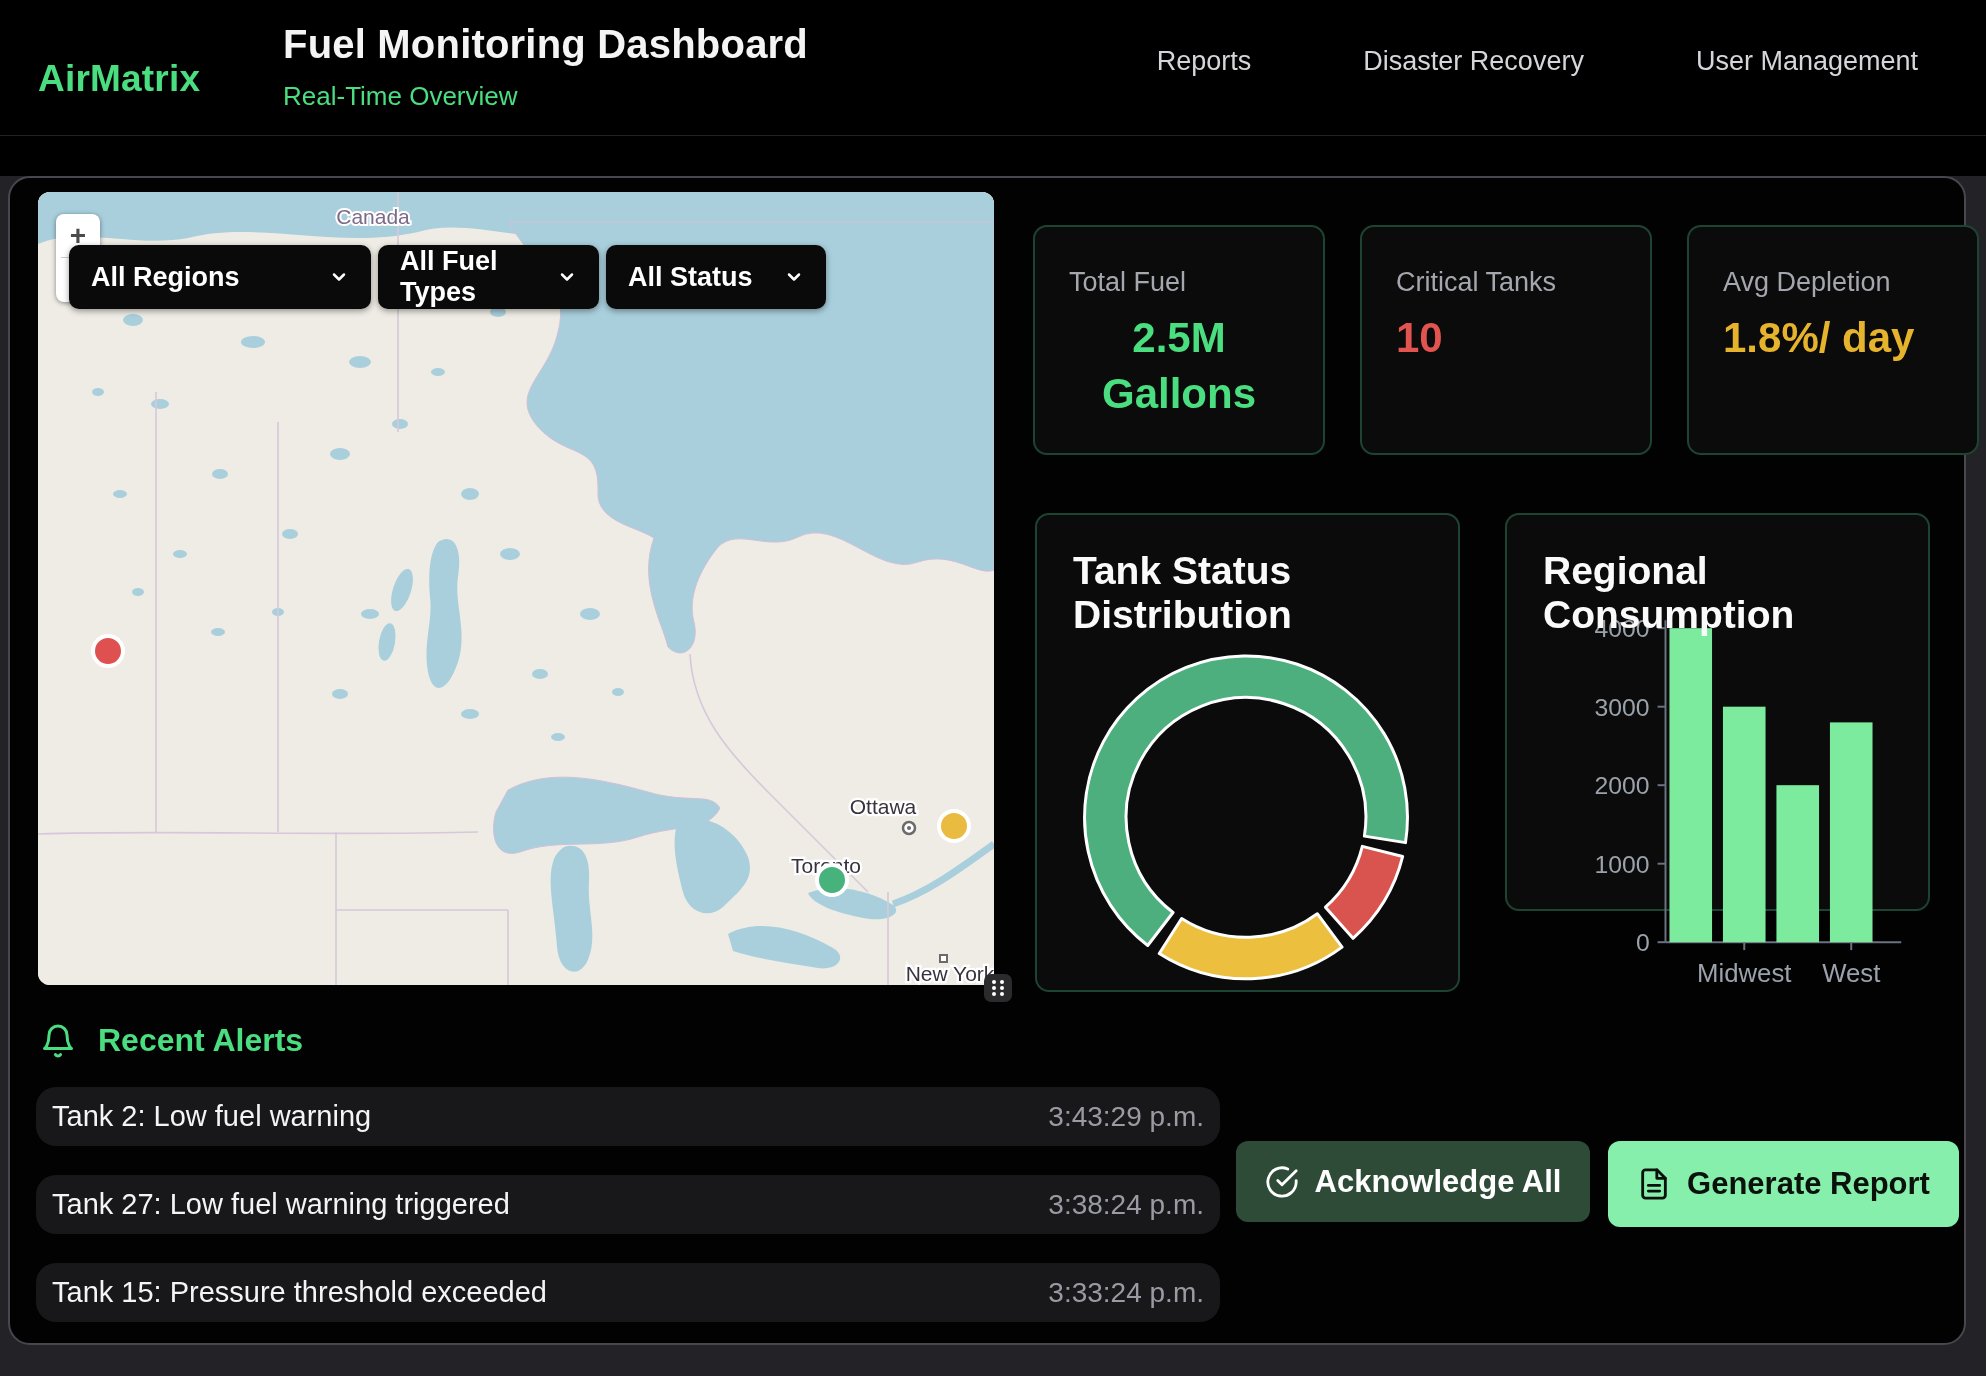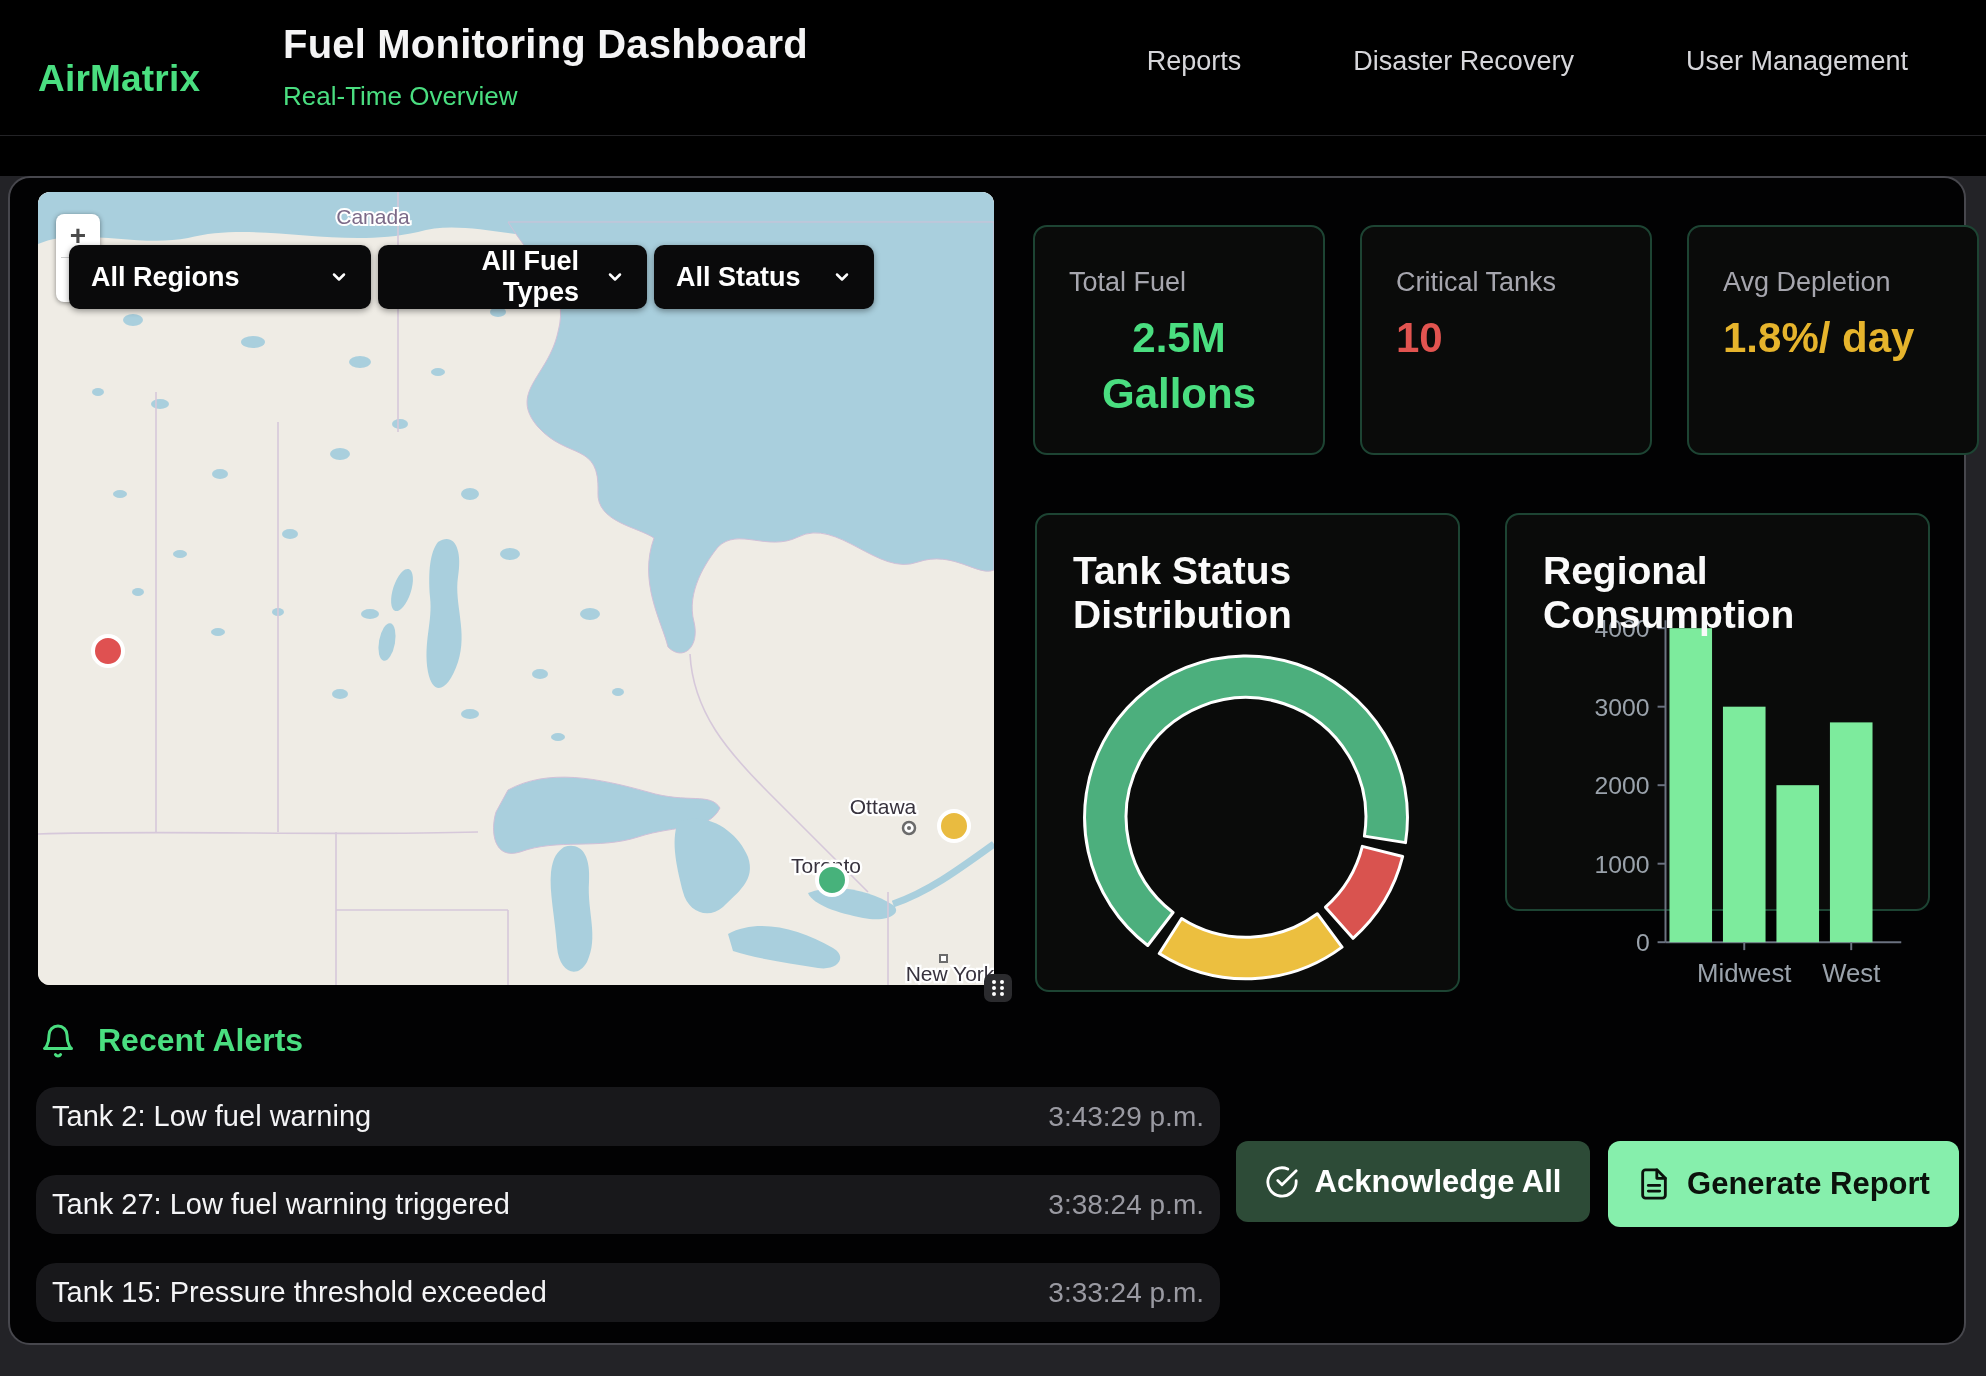--- a/index.html
+++ b/index.html
@@ -5,21 +5,21 @@
   html,body{margin:0;padding:0;background:#232327;width:1986px;height:1376px;overflow:hidden;
     font-family:"Liberation Sans",sans-serif;-webkit-font-smoothing:antialiased;position:relative;}
   .abs{position:absolute;}
   
   header{position:absolute;left:0;top:0;width:1986px;height:176px;background:#000;box-sizing:border-box;}
   .hline{position:absolute;left:0;top:135px;width:1986px;height:1px;background:#232326;}
   .logo{position:absolute;left:38px;top:58px;font-size:37px;font-weight:700;color:#4ade80;letter-spacing:.2px;}
   .titles{position:absolute;left:283px;top:22px;}
   .titles h1{margin:0;font-size:40px;font-weight:700;color:#f4f4f5;letter-spacing:.2px;}
   .subtitle{margin-top:14px;font-size:26px;font-weight:500;color:#4ade80;}
-  nav{position:absolute;right:78px;top:46px;display:flex;gap:112px;}
+  nav{position:absolute;right:68px;top:46px;display:flex;gap:112px;}
   nav .navitem{font-size:27px;color:#d6d6da;cursor:pointer;}
   
   .shell{left:8px;top:176px;width:1958px;height:1169px;border:2px solid #47474d;border-radius:22px;
     background:#020203;box-sizing:border-box;}
   
   .map{left:38px;top:192px;width:956px;height:793px;border-radius:12px;overflow:hidden;background:#efece5;}
   .map svg{display:block;}
   .zoomctl{position:absolute;left:18px;top:22px;width:44px;height:88px;background:#fff;border-radius:8px;
     box-shadow:0 1px 5px rgba(0,0,0,.45);text-align:center;}
   .zin,.zout{height:43px;line-height:43px;font-size:28px;font-weight:700;color:#4b4b4b;cursor:pointer;}
@@ -151,21 +151,21 @@
     <div class="zdiv"></div>
     <div class="zout">−</div>
   </div>
   <div class="filters" id="filters">
       <div class="dd" style="width: 302px;">
         <span>All Regions</span>
         <svg width="20" height="20" viewBox="0 0 24 24" fill="none" stroke="#fff" stroke-width="3" stroke-linecap="round" stroke-linejoin="round">
           <polyline points="6 9 12 15 18 9"></polyline>
         </svg>
       </div>
-      <div class="dd" style="width: 269px; text-align: right;">
+      <div class="dd" style="width: 221px;">
         <span>All Fuel Types</span>
         <svg width="20" height="20" viewBox="0 0 24 24" fill="none" stroke="#fff" stroke-width="3" stroke-linecap="round" stroke-linejoin="round">
           <polyline points="6 9 12 15 18 9"></polyline>
         </svg>
       </div>
       <div class="dd" style="width: 220px;">
         <span>All Status</span>
         <svg width="20" height="20" viewBox="0 0 24 24" fill="none" stroke="#fff" stroke-width="3" stroke-linecap="round" stroke-linejoin="round">
           <polyline points="6 9 12 15 18 9"></polyline>
         </svg>

